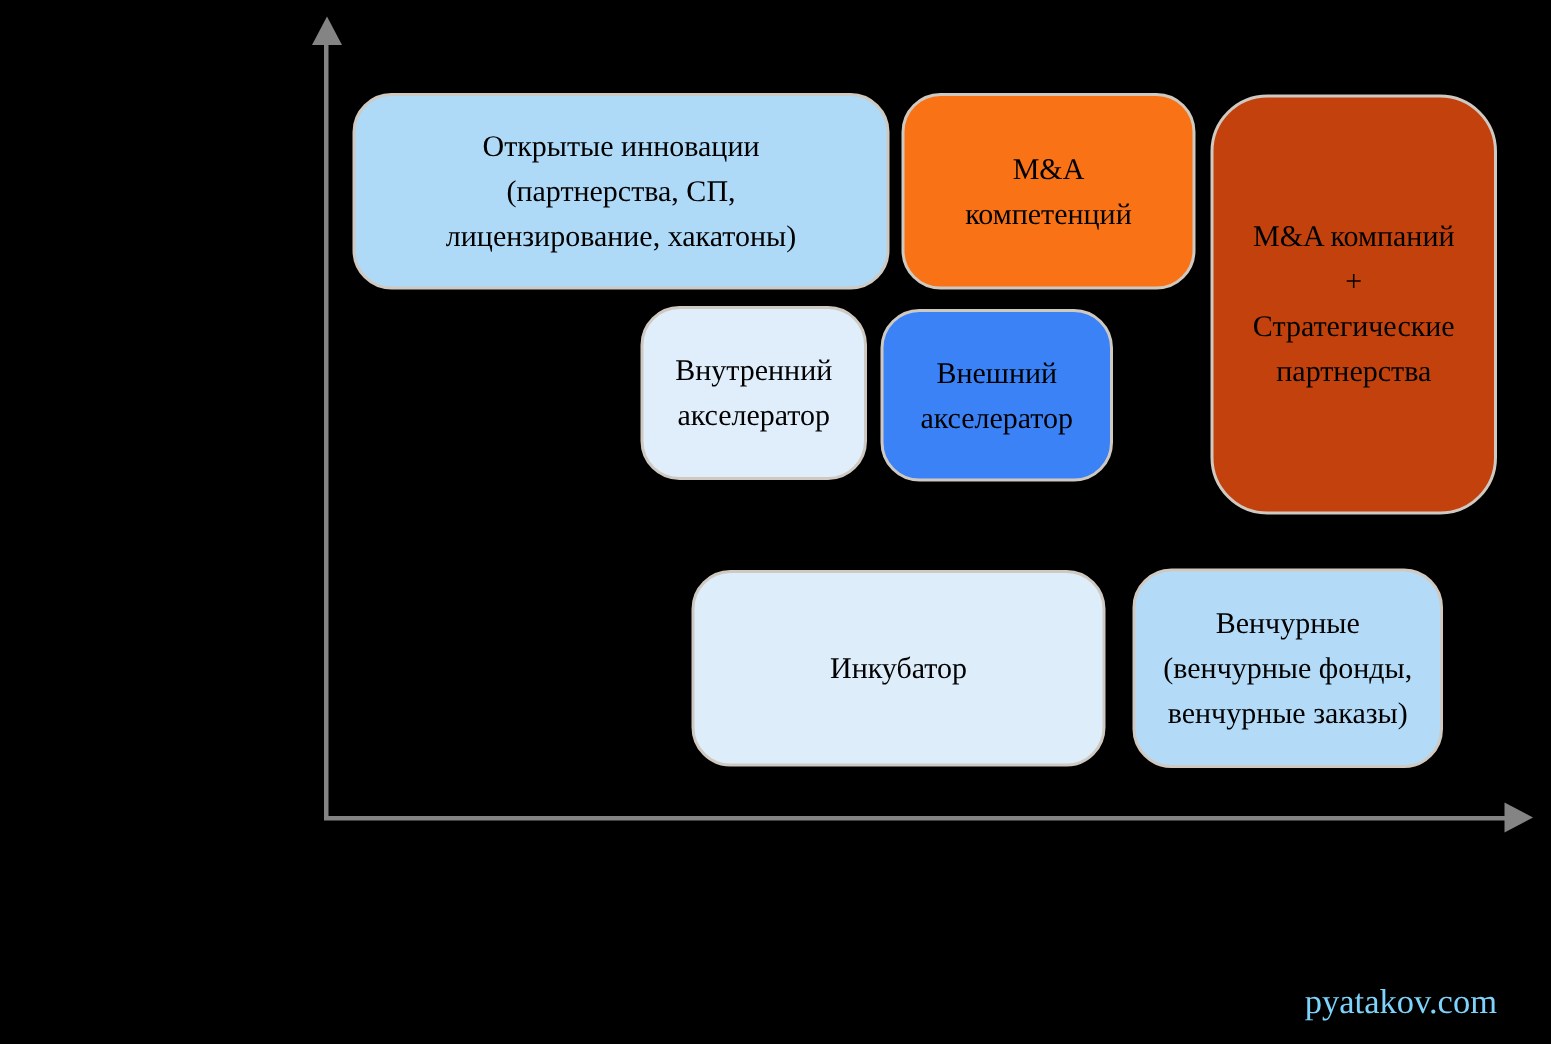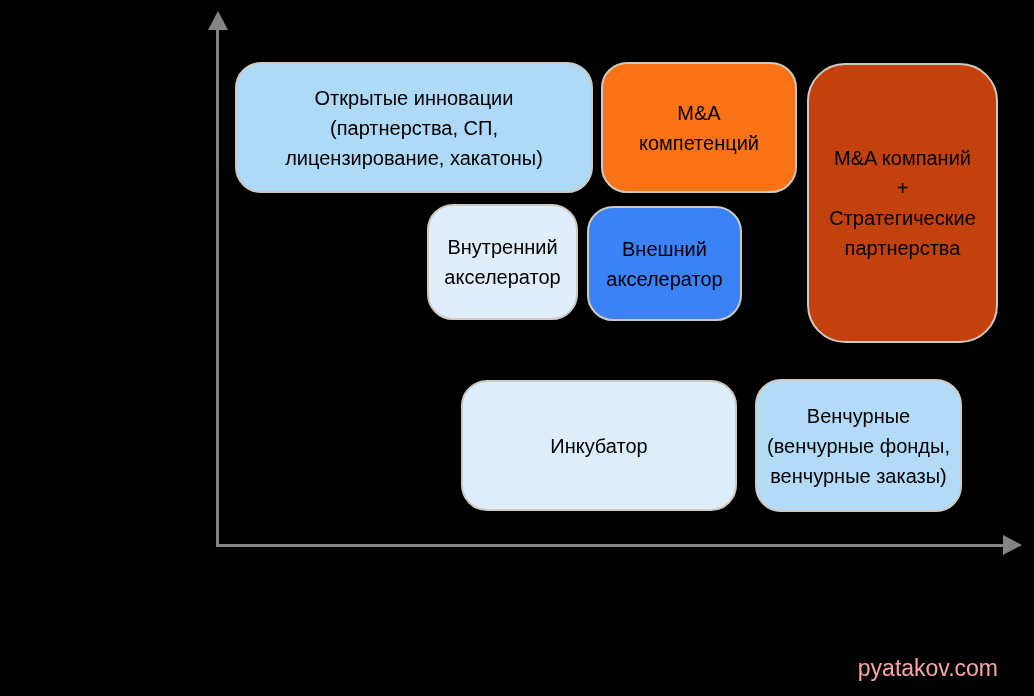--- a/index.html
+++ b/index.html
@@ -6,21 +6,21 @@
     margin: 0;
     padding: 0;
     background: #000000;
   }
   .stage {
     position: relative;
     width: 1034px;
     height: 696px;
     background: #000000;
     overflow: hidden;
-    font-family: Liberation Sans, sans-serif;
+    font-family: Liberation Serif, serif;
   }
   
   .axis-v {
     position: absolute;
     left: 216px;
     top: 26px;
     width: 3px;
     height: 520px;
     background: #848484;
   }
@@ -72,21 +72,21 @@
   .b4 { left: 236px; top: 205px; width: 178px; height: 304px; border-radius: 32px; }
   .b5 { left: 427px; top: 204px; width: 151px; height: 116px; }
   .b6 { left: 587px; top: 206px; width: 155px; height: 115px; }
   .b7 { left: 461px; top: 380px; width: 276px; height: 131px; }
   .b8 { left: 755px; top: 379px; width: 207px; height: 133px; }
   .watermark {
     position: absolute;
     right: 36px;
     top: 655px;
     font-size: 23px;
-    color: #fca5a5;
+    color: #7dd3fc;
   }
 </style>
 </head>
 <body>
 
 <div class="stage">
 
   <div class="axis-v"></div>
   <div class="arrow-up"></div>
   <div class="axis-h"></div>

